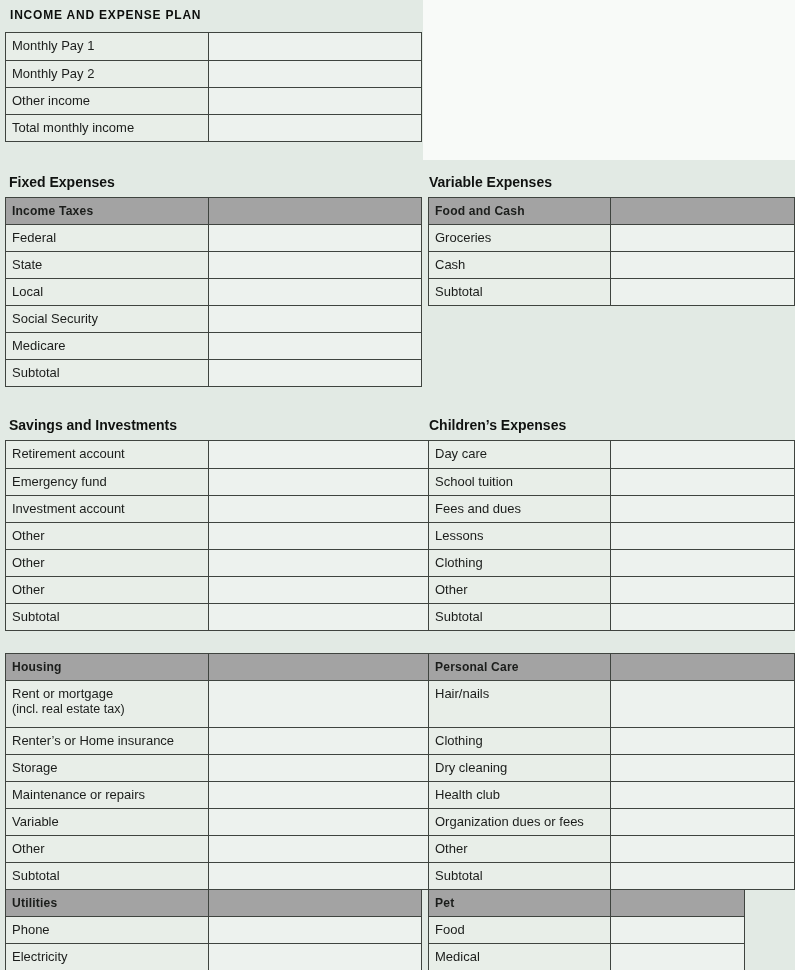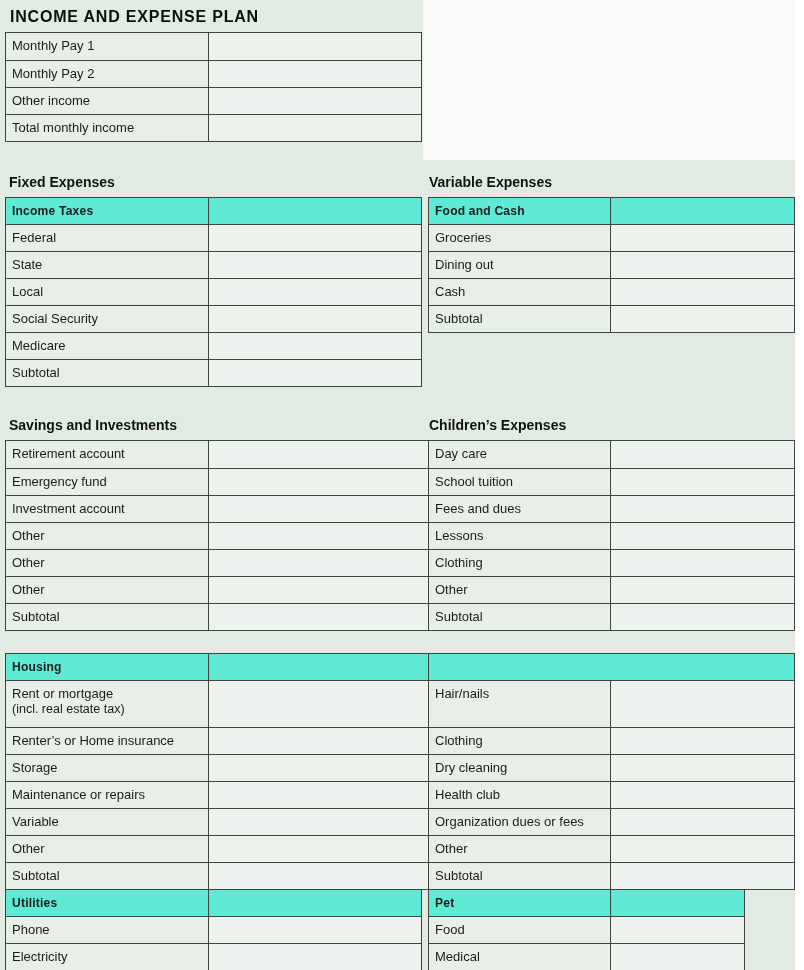--- a/index.html
+++ b/index.html
@@ -9,39 +9,39 @@
     font-family:"Liberation Sans","DejaVu Sans",sans-serif;
     background:#ffffff;
     color:#1b1d1b;
   }
   .page-bg { position:absolute; left:0; top:0; width:795px; height:970px; background:#e2eae4; }
   .white-topright { position:absolute; left:423px; top:0; width:372px; height:160px; background:#f8faf8; }
   .white-right { position:absolute; left:795px; top:0; width:9px; height:970px; background:#ffffff; }
 
   .title {
     position:absolute; left:10px; top:8px;
-    font-size:16px; font-weight:bold; letter-spacing:0.8px;
+    font-size:12px; font-weight:bold; letter-spacing:0.8px;
     color:#0d0f0d;
   }
 
   .heading { position:absolute; font-weight:bold; font-size:14px; color:#101210; }
   .h-fixed    { left:9px;   top:174px; }
   .h-variable { left:429px; top:174px; }
   .h-savings  { left:9px;   top:417px; }
   .h-children { left:429px; top:417px; }
 
   .wtable {
     position:absolute;
     background:#e8eee8;
     border:1px solid #3f443f;
   }
   .wtable > div + div { border-top:1px solid #3f443f; }
 
   .trow { display:flex; height:27px; }
-  .hrow { display:flex; height:26px; background:#5eead4; }
+  .hrow { display:flex; height:26px; background:#a3a3a3; }
   .tall { height:47px; }
 
   .lcell {
     flex:0 0 203px;
     border-right:1px solid #3f443f;
     padding-left:6px; padding-right:16px;
     display:flex; flex-direction:column; justify-content:center;
     font-size:13px; line-height:1.25;
     background:#e8eee8;
   }
@@ -135,24 +135,20 @@
       <div class="lcell">
         <span class="hdrtxt">Food and Cash</span>
       </div>
       <div class="vcell"></div>
     </div>
   <div class="trow">
       <div class="lcell">Groceries</div>
       <div class="vcell"></div>
     </div>
   <div class="trow">
-      <div class="lcell">Dining out</div>
-      <div class="vcell"></div>
-    </div>
-  <div class="trow">
       <div class="lcell">Cash</div>
       <div class="vcell"></div>
     </div>
   <div class="trow">
       <div class="lcell">Subtotal</div>
       <div class="vcell"></div>
     </div>
 </div>
 
 <div class="heading h-savings">Savings and Investments</div>
@@ -255,20 +251,23 @@
       <div class="vcell"></div>
     </div>
   <div class="trow">
       <div class="lcell">Subtotal</div>
       <div class="vcell"></div>
     </div>
 </div>
 
 <div class="wtable rt t-personal">
   <div class="hrow">
+      <div class="lcell">
+        <span class="hdrtxt">Personal Care</span>
+      </div>
       <div class="vcell"></div>
     </div>
   <div class="trow tall">
       <div class="lcell">Hair/nails</div>
       <div class="vcell"></div>
     </div>
   <div class="trow">
       <div class="lcell">Clothing</div>
       <div class="vcell"></div>
     </div>

